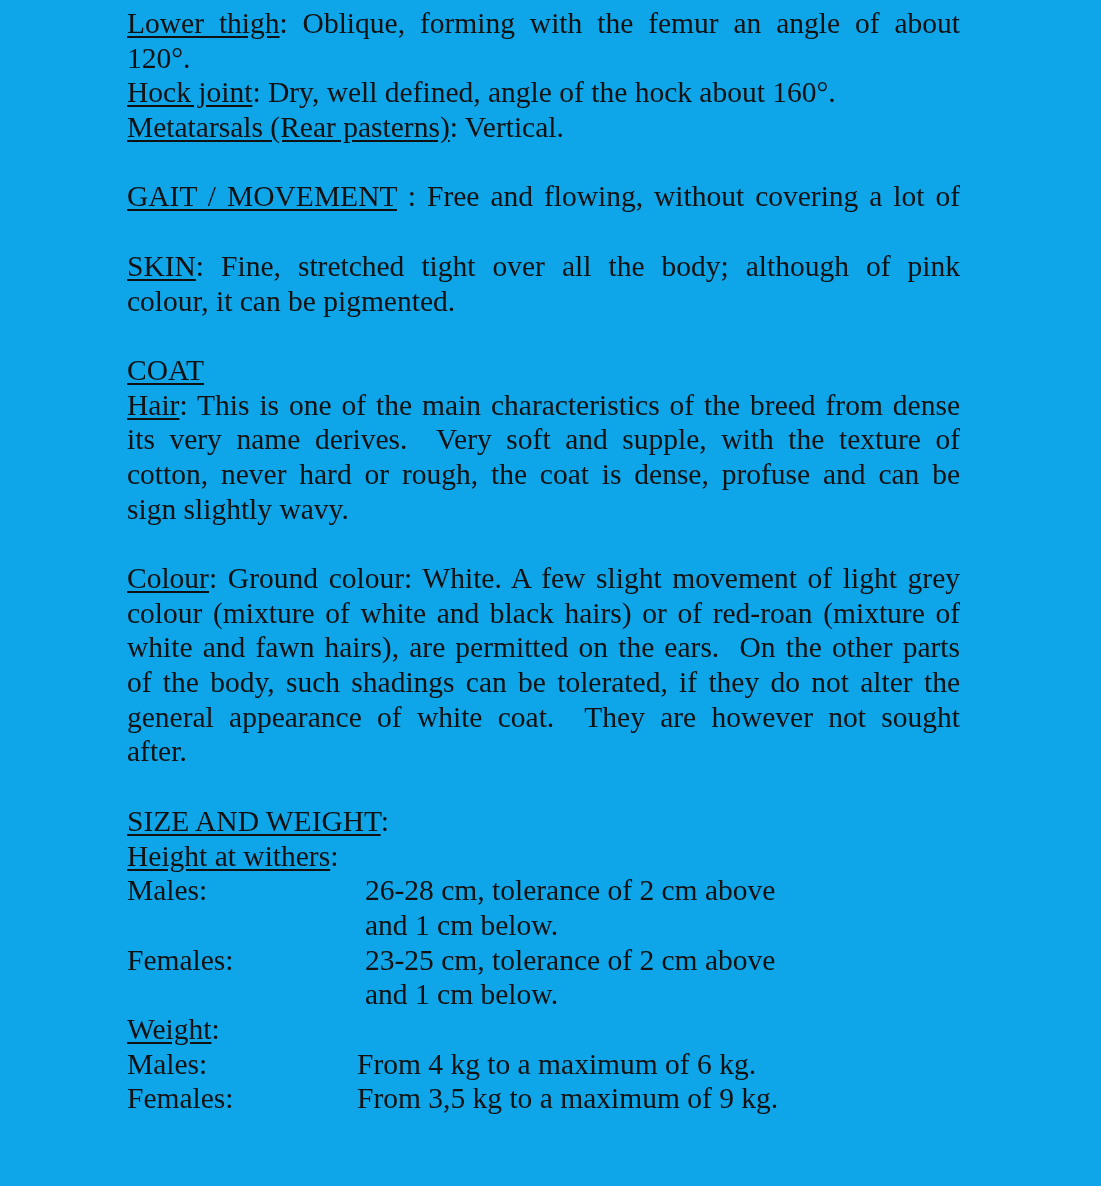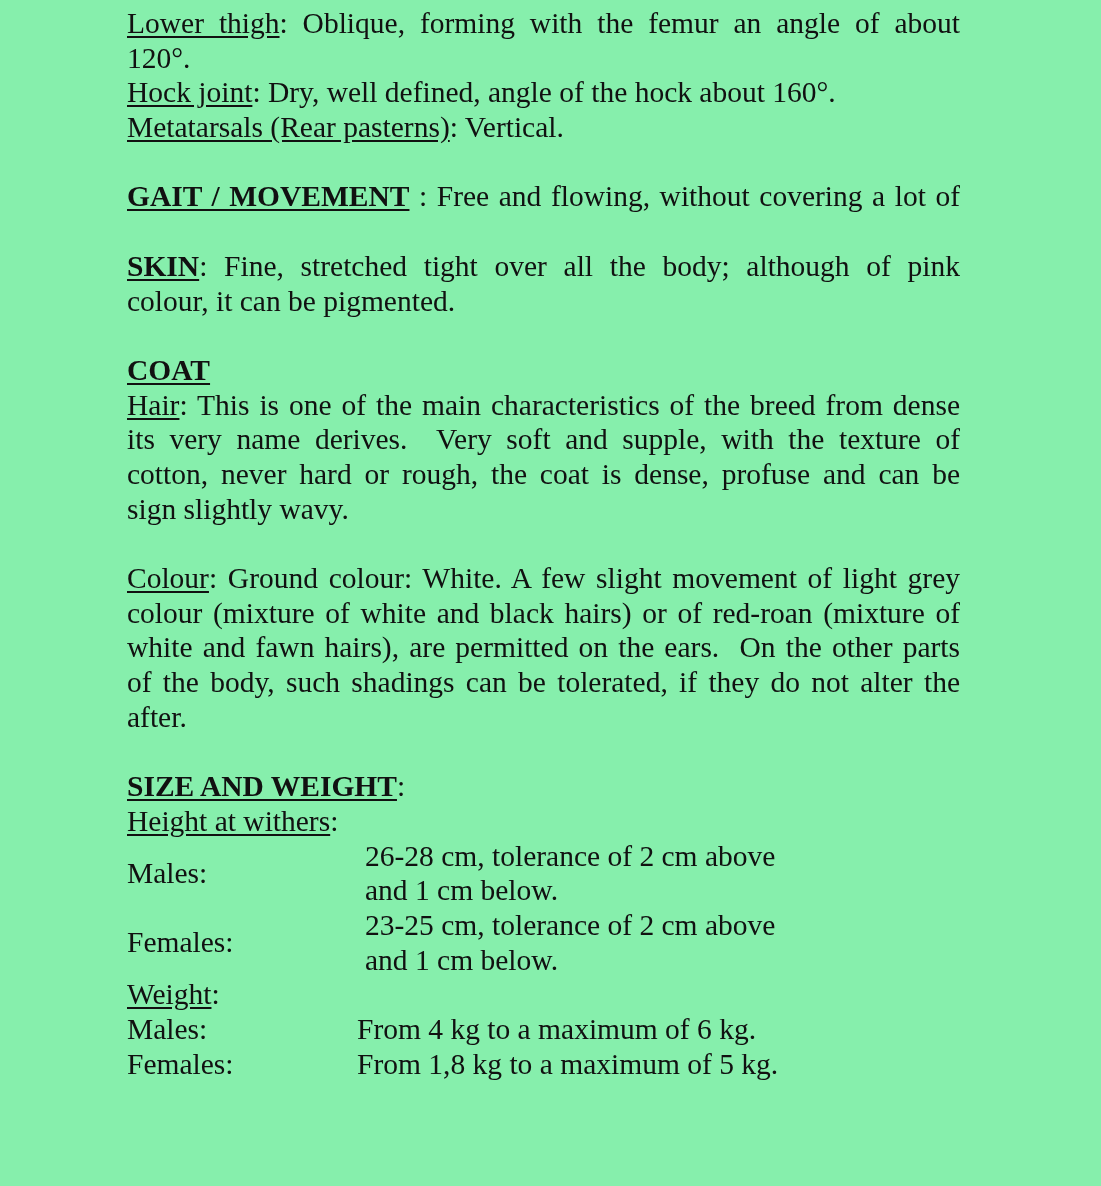--- a/index.html
+++ b/index.html
@@ -7,21 +7,21 @@
     padding: 0;
     width: 1101px;
     height: 1186px;
     overflow: hidden;
     background: #ffffff;
   }
   .page {
     position: relative;
     width: 1101px;
     height: 1186px;
-    background: #86efac;
+    background: #0ea5e9;
     font-family: "Liberation Serif", "DejaVu Serif", serif;
     color: #111111;
     font-size: 29.5px;
   }
   .content {
     position: absolute;
     left: 127px;
     top: 6px;
     width: 833px;
   }
@@ -36,22 +36,22 @@
   
   .line.j { text-align: justify; }
   .line.j::after {
     content: "";
     display: inline-block;
     width: 100%;
     height: 0;
   }
   .spacer { height: 34.7px; }
   .seg-u  { text-decoration: underline; text-underline-offset: 3px; }
-  .seg-bu { font-weight: bold; text-decoration: underline; text-underline-offset: 3px; }
-  .row { display: flex; align-items: center; }
+  .seg-bu { font-weight: normal; text-decoration: underline; text-underline-offset: 3px; }
+  .row { display: flex; align-items: flex-start; }
   .row .row-label {
     flex: 0 0 auto;
     height: 34.7px;
     line-height: 34.7px;
     overflow: hidden;
   }
   .row .row-values { flex: 1 1 auto; }
 </style>
 </head>
 <body>
@@ -86,20 +86,21 @@
         <div class="line j"><span>its very name derives.&nbsp; Very soft and supple, with the texture of</span></div>
         <div class="line j"><span>cotton, never hard or rough, the coat is dense, profuse and can be</span></div>
         <div class="line"><span>sign slightly wavy.</span></div>
       </div>
       <div class="spacer"></div>
       <div class="para">
         <div class="line j"><span class="seg-u">Colour</span><span>: Ground colour: White. A few slight movement of light grey</span></div>
         <div class="line j"><span>colour (mixture of white and black hairs) or of red-roan (mixture of</span></div>
         <div class="line j"><span>white and fawn hairs), are permitted on the ears.&nbsp; On the other parts</span></div>
         <div class="line j"><span>of the body, such shadings can be tolerated, if they do not alter the</span></div>
+        <div class="line j"><span>general appearance of white coat.&nbsp; They are however not sought</span></div>
         <div class="line"><span>after.</span></div>
       </div>
       <div class="spacer"></div>
       <div class="para">
         <div class="line"><span class="seg-bu">SIZE AND WEIGHT</span><span>:</span></div>
       </div>
       <div class="para">
         <div class="line"><span class="seg-u">Height at withers</span><span>:</span></div>
       </div>
       <div class="row">
@@ -121,17 +122,17 @@
       </div>
       <div class="row">
         <div class="row-label" style="width: 230px;"><span>Males:</span></div>
         <div class="row-values">
           <div class="line">From 4 kg to a maximum of 6 kg.</div>
         </div>
       </div>
       <div class="row">
         <div class="row-label" style="width: 230px;"><span>Females:</span></div>
         <div class="row-values">
-          <div class="line">From 1,8 kg to a maximum of 5 kg.</div>
+          <div class="line">From 3,5 kg to a maximum of 9 kg.</div>
         </div>
       </div>
     </div>
 </div>
 
 </body></html>

